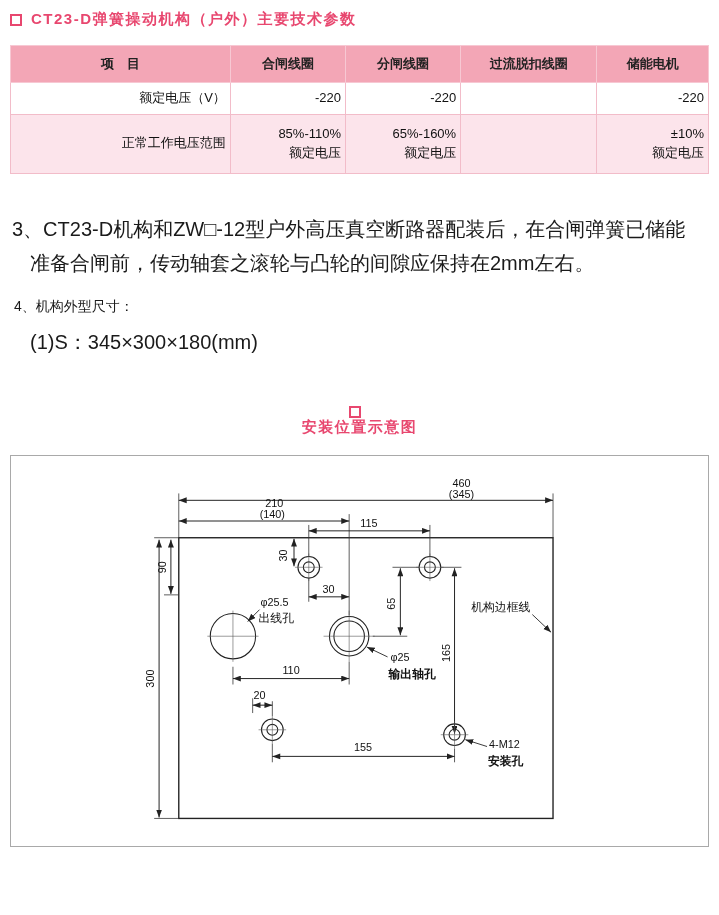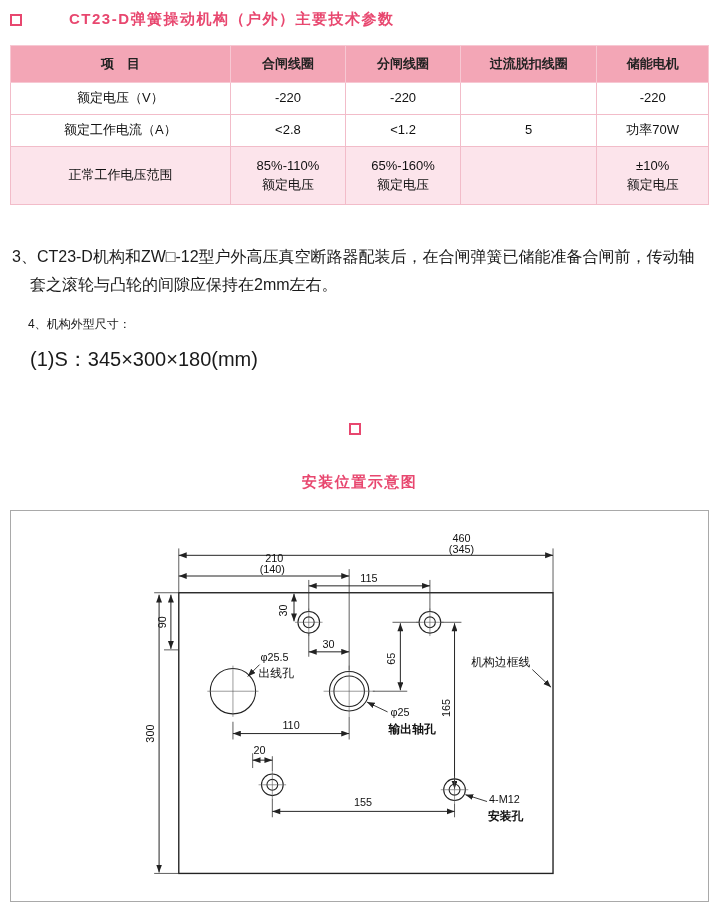--- a/index.html
+++ b/index.html
@@ -7,40 +7,40 @@
   body {
     width:719px; height:915px; overflow:hidden;
     font-family:"Liberation Sans","DejaVu Sans",sans-serif;
     color:#1a1a1a;
   }
   .page { padding:6px 10px 0 10px; }
 
   .sec-title {
     margin:4px 0 0 0; font-size:15px; font-weight:bold;
     color:#e8476f; letter-spacing:1.5px;
-    display:flex; align-items:center;gap:38px;
+    display:flex; align-items:center;
   }
   .sq {
     width:12px; height:12px; border:2px solid #e8476f;
     margin-right:9px; display:inline-block; flex:0 0 auto;
   }
 
   table.params { width:100%; border-collapse:collapse; margin-top:16px; table-layout:fixed;border-radius:14px; }
   .params th {
     background:#f3a6b6; border:1px solid #f7c8d3;
     font-size:13px; font-weight:bold; padding:9px 4px; color:#222; text-align:center;
   }
   .params td {
-    border:1px solid #f2bcc9; font-size:13px; text-align:center;
+    border:1px solid #f2bcc9; font-size:13px; text-align:right;
     padding:6px 4px; color:#111; line-height:1.45;
   }
   .params tr.alt td { background:#fce4eb; padding-top:10px; padding-bottom:10px; }
 
-  .note  { font-size:16px; line-height:1.7; margin:38px 0 0 20px; text-indent:-18px; padding-right:4px; }
-  .note4 { font-size:12px; margin:18px 0 0 18px; }
+  .note  { font-size:20px; line-height:1.7; margin:38px 0 0 20px; text-indent:-18px; padding-right:4px; }
+  .note4 { font-size:14px; margin:18px 0 0 4px; }
   .size  { font-size:20px; margin:13px 0 0 20px; }
 
   .sec-title.t2 { margin-top:50px;flex-direction:column; }
 
   .diagram-box { margin-top:18px; border:1px solid #a9a9a9; height:392px; }
   .diagram-box svg { display:block; width:100%; height:100%; }
 
   svg text { font-size:11px; fill:#111; font-family:"Liberation Sans","DejaVu Sans",sans-serif; }
   svg text.cn { font-size:12px; }
   svg text.b  { font-weight:bold; }
@@ -79,27 +79,20 @@
       </tr>
     </thead>
     <tbody>
       <tr>
         <td>额定电压（V）</td>
         <td>-220</td>
         <td>-220</td>
         <td></td>
         <td>-220</td>
       </tr>
-      <tr>
-        <td>额定工作电流（A）</td>
-        <td>&lt;2.8</td>
-        <td>&lt;1.2</td>
-        <td>5</td>
-        <td>功率70W</td>
-      </tr>
       <tr class="alt">
         <td>正常工作电压范围</td>
         <td>
           <div>85%-110%</div>
           <div>额定电压</div>
         </td>
         <td>
           <div>65%-160%</div>
           <div>额定电压</div>
         </td>

